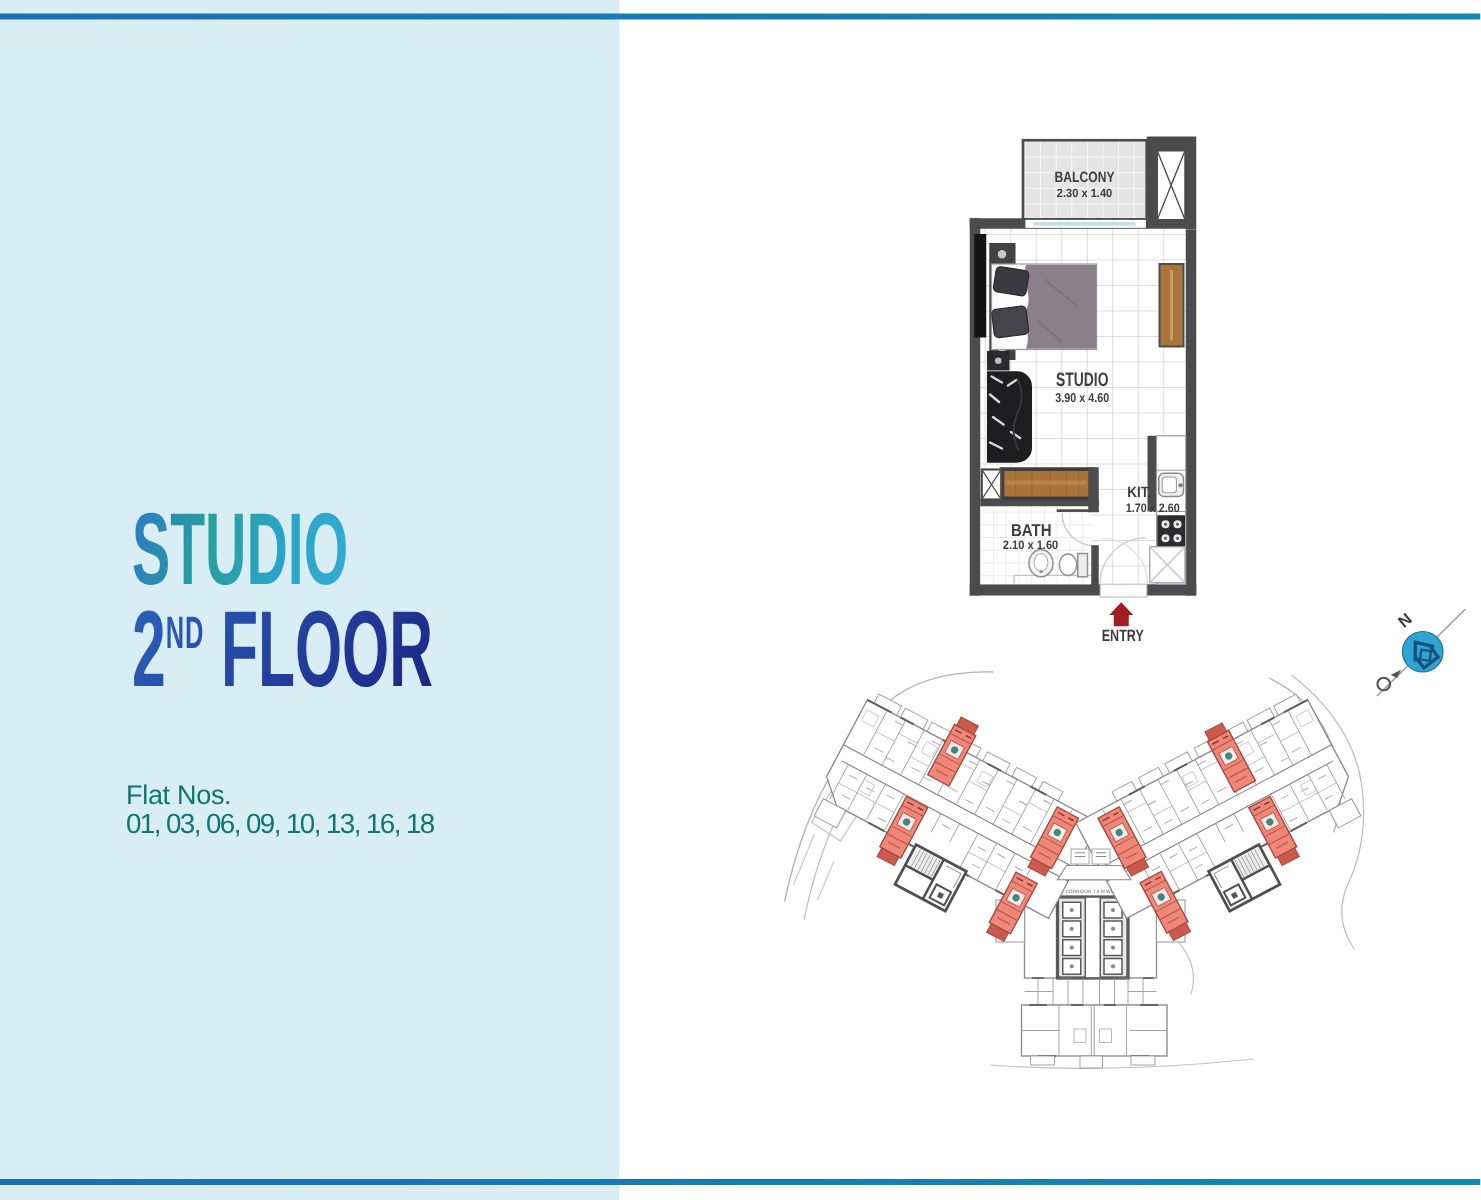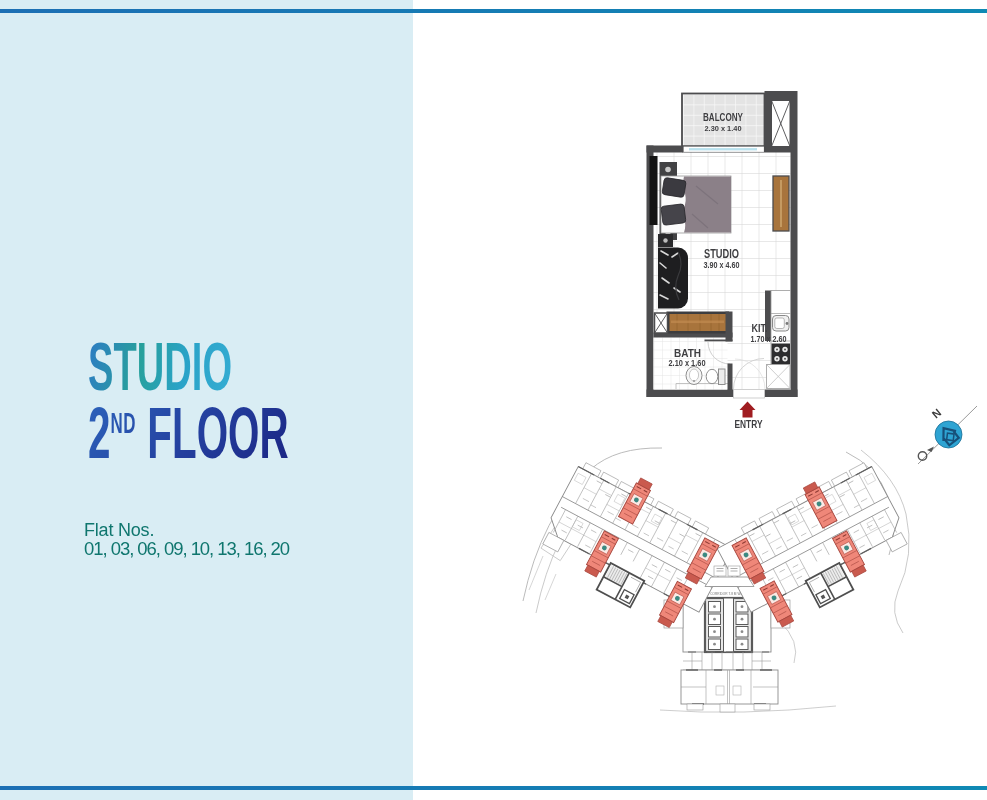--- a/index.html
+++ b/index.html
@@ -17,21 +17,21 @@
 #t2 sup{font-size:42%;vertical-align:super;letter-spacing:1px}
 #t3{position:absolute;left:84px;top:521px;font-size:18px;color:#0f766e;line-height:18.5px;letter-spacing:-0.2px}
 #t3 .nums{letter-spacing:-1.05px;font-size:18.5px}
 </style></head>
 <body>
 <div id="panel"></div>
 <div id="topline"></div>
 <div id="botline"></div>
 <div id="t1">STUDIO</div>
 <div id="t2">2<sup>ND</sup>&nbsp;FLOOR</div>
-<div id="t3">Flat Nos.<br><span class="nums">01, 03, 06, 09, 10, 13, 16, 20</span></div>
+<div id="t3">Flat Nos.<br><span class="nums">01, 03, 06, 09, 10, 13, 16, 18</span></div>
 
 <svg id="plan" style="position:absolute;left:600px;top:80px" width="250" height="360" viewBox="600 80 250 360">
 <defs>
 <pattern id="tile" width="17" height="17" patternUnits="userSpaceOnUse" x="656.5" y="156">
   <rect width="17" height="17" fill="#ffffff"></rect>
   <path d="M0,0 H17 M0,0 V17" stroke="#d2d2d2" stroke-width="1" fill="none"></path>
 </pattern>
 <pattern id="btile" width="10.4" height="10.4" patternUnits="userSpaceOnUse" x="683" y="94">
   <rect width="10.4" height="10.4" fill="#e4e4e4"></rect>
   <path d="M0,0 H10.4 M0,0 V10.4" stroke="#fafafa" stroke-width="1.2" fill="none"></path>

